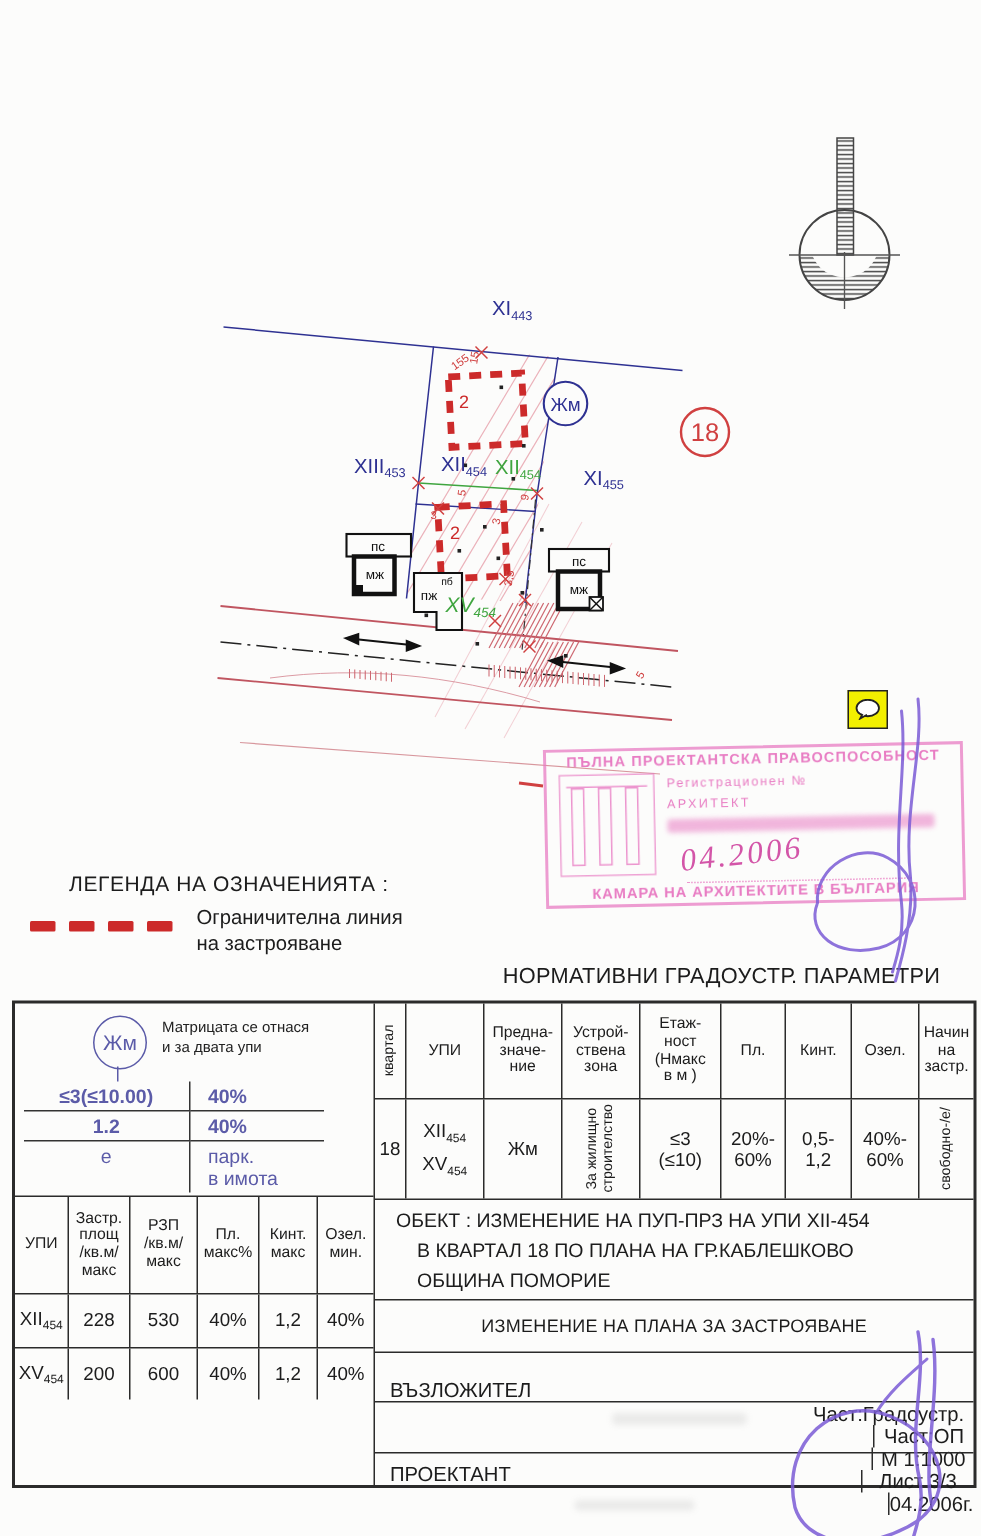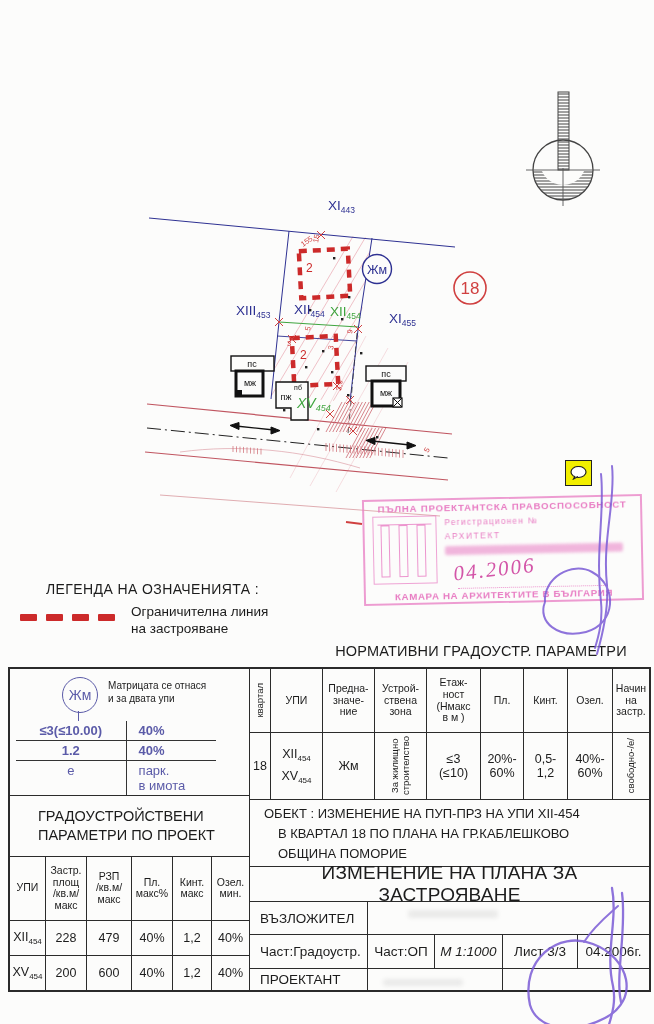--- a/index.html
+++ b/index.html
@@ -55,26 +55,26 @@
   
   .nt-head{height:63px;display:flex;}
   .nt-head .cell{font-size:10.5px;line-height:1.12;padding:1px;}
   .nt-row{height:66px;display:flex;font-size:12.5px;}
   .n-kv{width:20px;}.n-upi{width:52px;}.n-zona{width:52px;}.n-pred{width:52px;}.n-et{width:54px;}
   .n-pl{width:43px;}.n-kint{width:44px;}.n-ozel{width:45px;}.n-nach{flex:1;}
   .vert{writing-mode:vertical-rl;transform:rotate(180deg);line-height:1.15;}
   .vsmall{font-size:9.5px;}
 
   .obekt{height:60px;padding:4px 2px 2px 14px;font-size:13px;line-height:1.5;text-align:left;display:flex;align-items:center;}
-  .drawtitle{height:35px;font-size:19px;letter-spacing:.2px;}
-  .tb-row{display:flex;}
+  .drawtitle{height:35px;font-size:12px;letter-spacing:.2px;}
+  .tb-row{display:flex;align-items:flex-end;}
   .tb-row .cell{font-size:13.5px;}
-  .r-vz{height:32px;}.r-chast{height:33px;}.r-pro{flex:1;}
+  .r-vz{height:32px;}.r-chast{height:33px;flex-direction:column;}.r-pro{flex:1;}
   .w-label{width:117px;justify-content:flex-start;padding-left:10px;text-align:left;}
-  .w-faza{width:67px;}.w-m{width:68px;font-style:italic;}.w-list{width:75px;}.w-date{flex:1;}
+  .w-faza{width:67px;}.w-m{width:68px;}.w-list{width:75px;}.w-date{flex:1;}
   .w-mid{width:135px;}
   .smudge{position:absolute;background:#9a9a9a;opacity:.18;filter:blur(2px);border-radius:3px;}
 
   
   .stamp{left:363px;top:497px;width:280px;height:106px;border:2px solid rgba(232,124,195,.75);
          transform:rotate(-1.2deg);color:var(--stamp-pink);box-sizing:border-box;}
   .st-line1{margin-top:2px;text-align:center;font-size:9.6px;font-weight:bold;letter-spacing:.8px;filter:blur(.4px);}
   .st-body{display:flex;margin-top:2px;}
   .st-logo{width:62px;height:66px;margin-left:8px;border:1.6px solid rgba(232,124,195,.7);filter:blur(.3px);position:relative;}
   .st-logo i{position:absolute;top:8px;bottom:6px;width:7px;border:1.4px solid rgba(232,124,195,.8);}
@@ -388,22 +388,20 @@
               <div class="m-c2 m-b">40%</div>
             </div>
           <div class="m-row">
               <div class="m-c1">е</div>
               <div class="m-c2 pre">парк.
 в имота</div>
             </div>
         </div>
       </div>
 
-      <div class="pt-title rowline pre">ГРАДОУСТРОЙСТВЕНИ
-ПАРАМЕТРИ ПО ПРОЕКТ</div>
 
       <div class="pt-head rowline">
         <div class="cell c-upi">УПИ</div>
         <div class="cell c-zap pre">Застр.
 площ
 /кв.м/
 макс</div>
         <div class="cell c-rzp pre">РЗП
 /кв.м/
 макс</div>
@@ -413,21 +411,21 @@
 макс</div>
         <div class="cell c-ozel pre">Озел.
 мин.</div>
       </div>
 
       <div class="pt-row rowline">
         <div class="cell c-upi">
             <span><span>XII</span><span class="sub">454</span></span>
           </div>
         <div class="cell c-zap">228</div>
-        <div class="cell c-rzp">479</div>
+        <div class="cell c-rzp">530</div>
         <div class="cell c-pl">40%</div>
         <div class="cell c-kint">1,2</div>
         <div class="cell c-ozel">40%</div>
       </div>
       <div class="pt-row rowline">
         <div class="cell c-upi">
             <span><span>XV</span><span class="sub">454</span></span>
           </div>
         <div class="cell c-zap">200</div>
         <div class="cell c-rzp">600</div>

